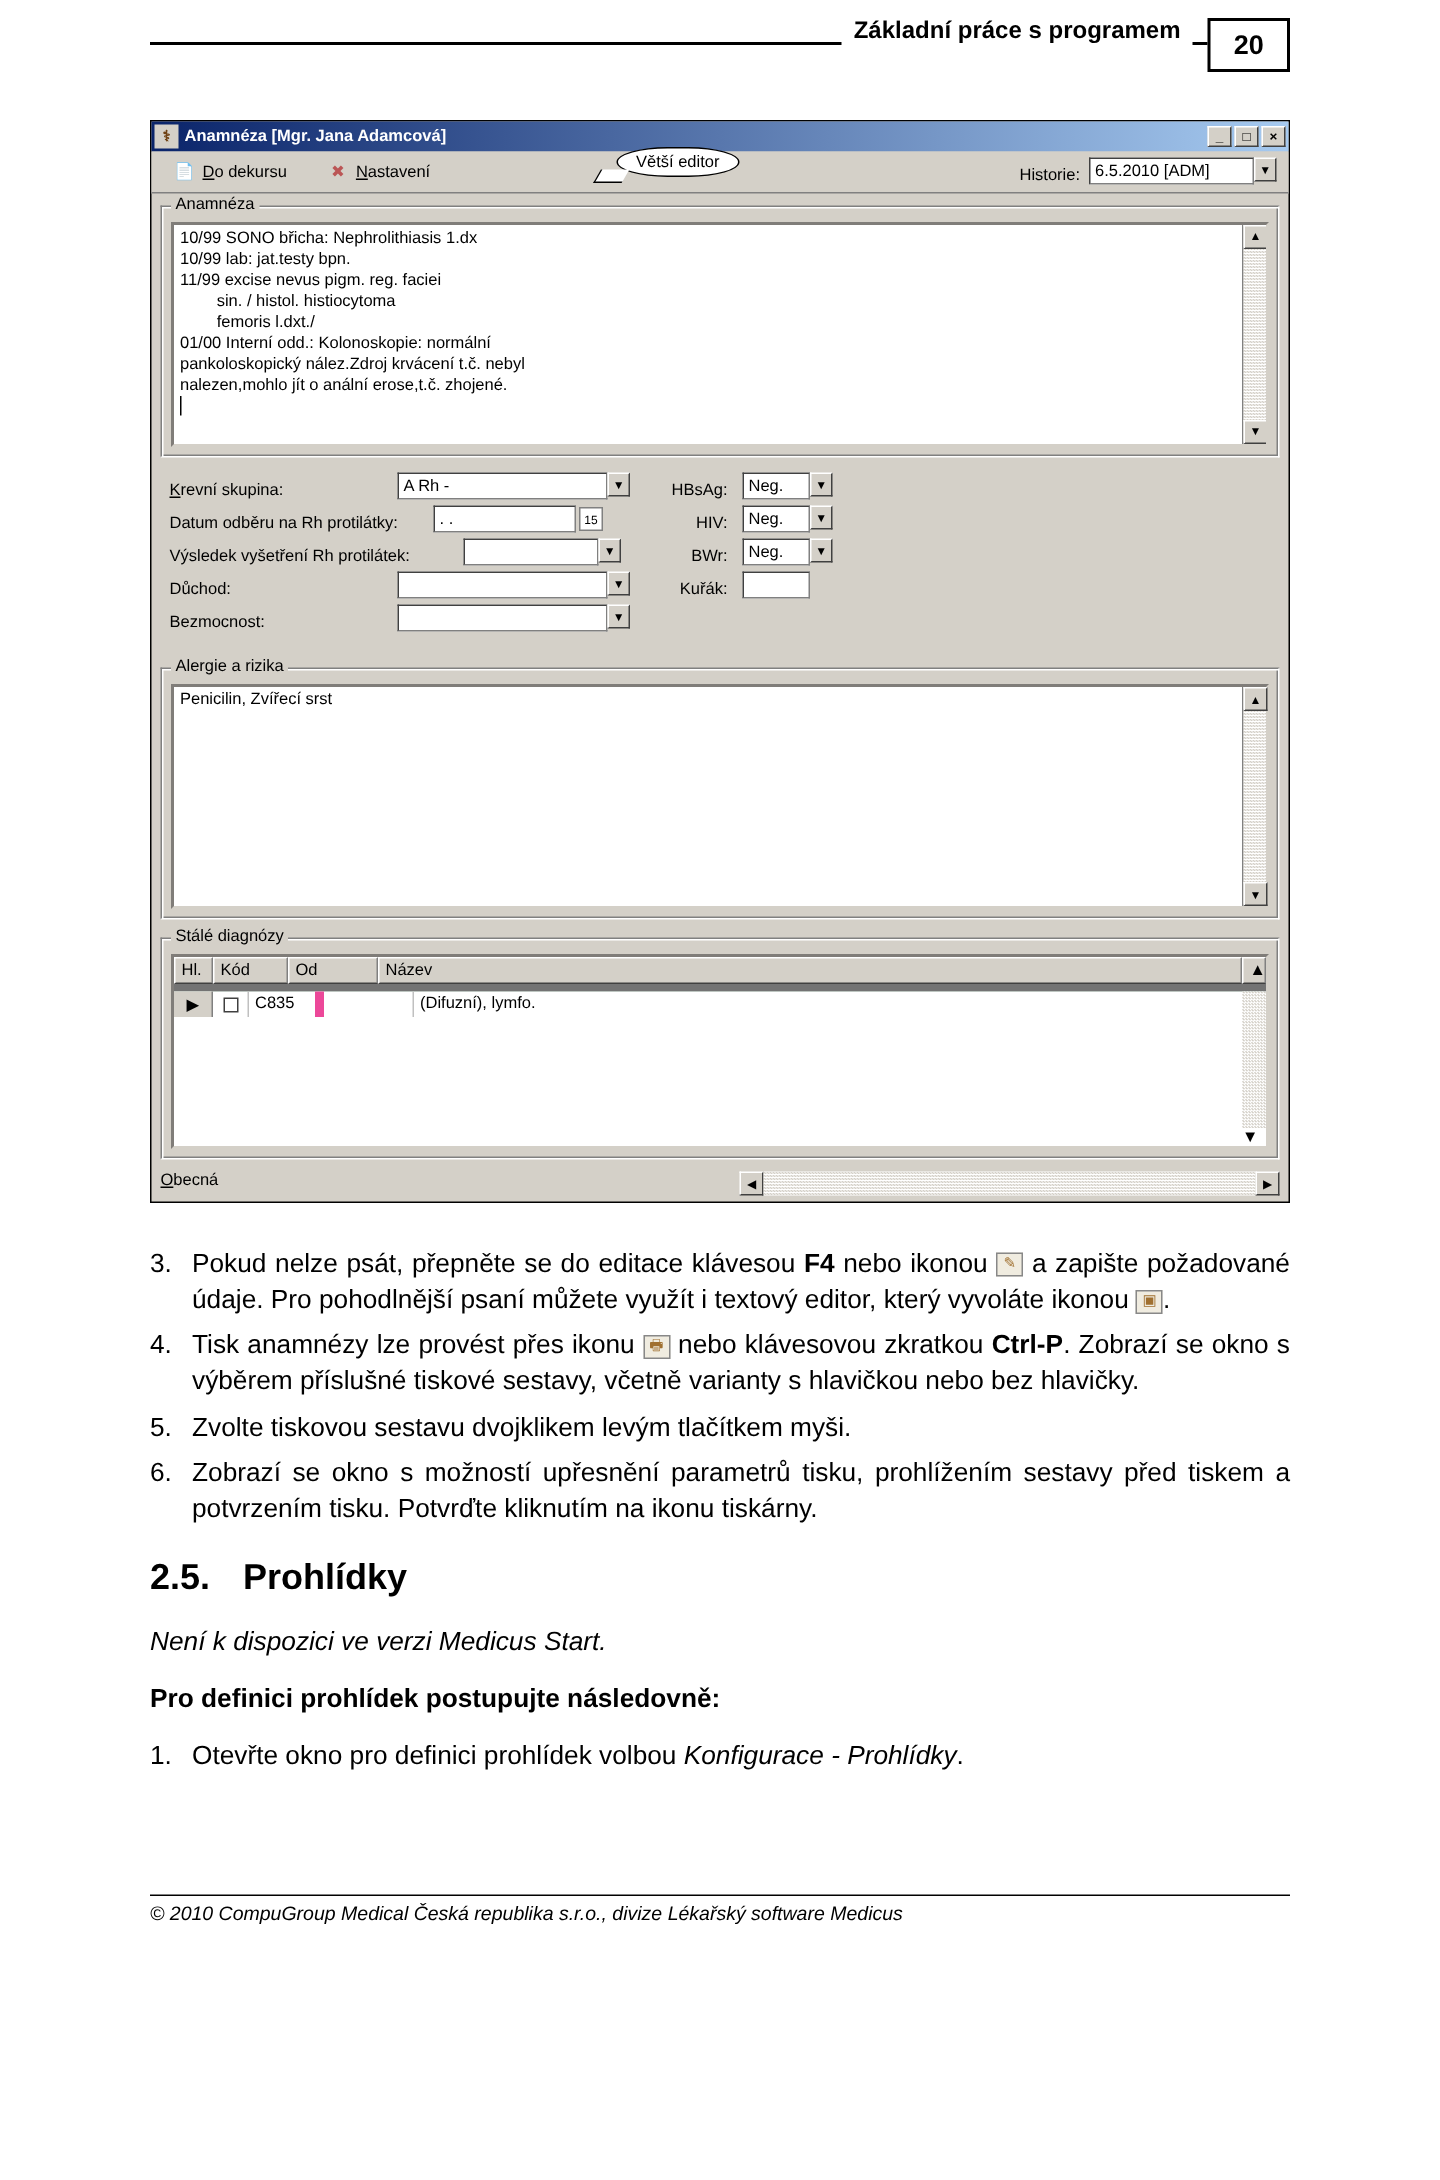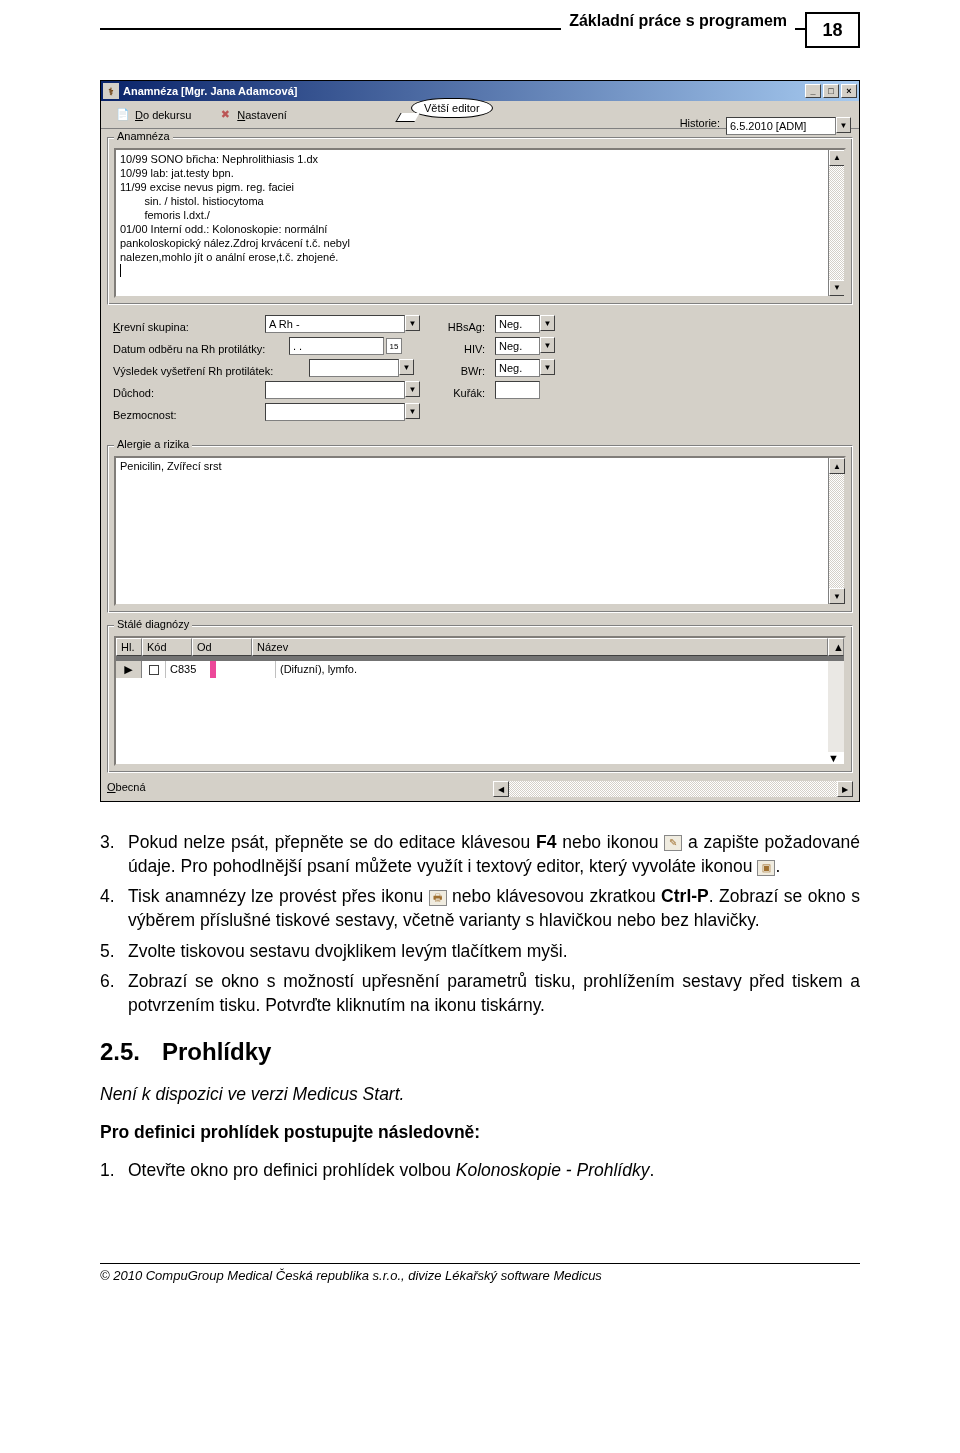--- a/index.html
+++ b/index.html
@@ -110,22 +110,22 @@
     content: "";
     position: absolute;
     left: -14px; top: 14px;
     width: 18px; height: 8px;
     background: #fff;
     border-left: 1px solid #000;
     border-bottom: 1px solid #000;
     transform: skew(-30deg);
   }
   .tool-right {
-    position: absolute; right: 8px; top: 16px;
-    display: flex; align-items: flex-start; gap: 6px;
+    position: absolute; right: 8px; top: 4px;
+    display: flex; align-items: flex-end; gap: 6px;
   }
   .winfield {
     background: #fff;
     border: 1px solid #808080;
     border-top-color: #404040; border-left-color: #404040;
     height: 18px;
     padding: 1px 3px;
     font-size: 11px;
     display: flex; align-items: center;
   }
@@ -279,21 +279,21 @@
     vertical-align:middle;font-size:10px;text-align:center;line-height:14px;
     color:#a07030;
   }
 </style>
 </head>
 <body>
 
 <div class="page">
   <div class="header-line"></div>
   <div class="header-title">Základní práce s programem</div>
-  <div class="page-num-box">18</div>
+  <div class="page-num-box">20</div>
 
   <div class="screenshot">
     <div class="titlebar">
       <span class="tb-icon">⚕</span>
       <span>Anamnéza [Mgr. Jana Adamcová]</span>
       <span class="spacer"></span>
       <span class="winbtn">_</span>
       <span class="winbtn">□</span>
       <span class="winbtn">×</span>
     </div>
@@ -486,19 +486,19 @@
     </div>
 
     <div class="para italic">Není k dispozici ve verzi Medicus Start.</div>
 
 
     <div class="para bold">Pro definici prohlídek postupujte následovně:</div>
 
     <div class="ol-item">
       <div class="ol-num">1.</div>
       <div class="ol-body">
-        <span>Otevřte okno pro definici prohlídek volbou </span><span class="italic">Kolonoskopie - Prohlídky</span><span>.</span>
+        <span>Otevřte okno pro definici prohlídek volbou </span><span class="italic">Konfigurace - Prohlídky</span><span>.</span>
       </div>
     </div>
   </div>
 
   <div class="footer-line">© 2010 CompuGroup Medical Česká republika s.r.o., divize Lékařský software Medicus</div>
 </div>
 
 </body></html>

